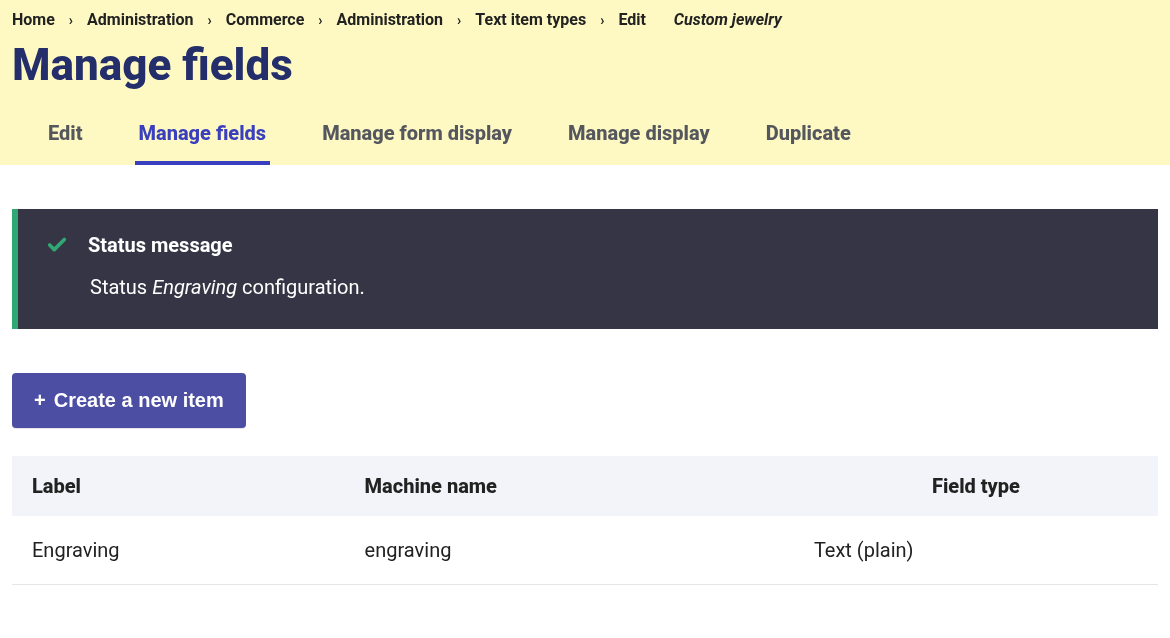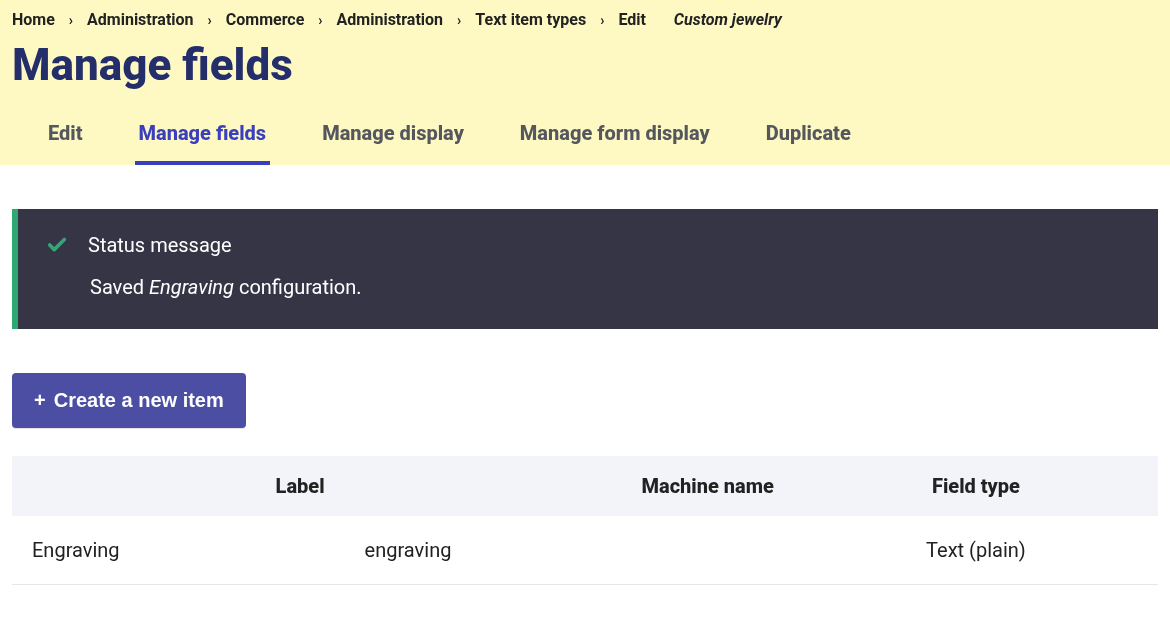--- a/index.html
+++ b/index.html
@@ -10,30 +10,30 @@
     .breadcrumb .sep { font-weight: 700; color: #222; font-size: 14px; padding: 0 4px; }
     .breadcrumb .current-em { font-style: italic; margin-left: 24px; }
     .page-title { font-size: 44px; font-weight: 800; color: #232e6b; line-height: 1.1; padding: 6px 0 18px 0; }
     .tabs { display: flex; gap: 48px; padding: 0 32px; }
     .tab { font-size: 20px; font-weight: 800; color: #55575e; padding: 14px 4px 16px 4px; cursor: pointer; border-bottom: 4px solid transparent; }
     .tab.active { color: #3a3fbf; border-bottom-color: #3a3fbf; }
     .content { padding: 0 12px; }
     .status-message { background: #363545; color: #fff; border-left: 6px solid #2fa874; margin-top: 44px; padding: 24px 28px 30px 28px; }
     .status-head { display: flex; align-items: center; gap: 20px; }
     .check-icon { color: #2fa874; display: inline-flex; }
-    .status-title { font-size: 20px; font-weight: 400; }
+    .status-title { font-size: 20px; font-weight: 700; }
     .status-body { font-size: 20px; margin-top: 18px; margin-left: 44px; }
     .status-body em { font-style: italic; }
     .create-btn { display: inline-flex; align-items: center; gap: 8px; background: #4b4ea3; color: #fff; font-size: 20px; font-weight: 800; border: none; border-radius: 4px; padding: 16px 22px; margin-top: 44px; cursor: pointer; box-shadow: 0 1px 0 rgba(0,0,0,0.1); }
     .create-btn .plus { font-weight: 800; }
     .fields-table { width: 100%; margin-top: 28px; border-collapse: collapse; }
-    .fields-table thead th { background: #f3f4f9; font-size: 20px; font-weight: 800; text-align: right; padding: 18px 20px; color: #222; }
+    .fields-table thead th { background: #f3f4f9; font-size: 20px; font-weight: 800; text-align: left; padding: 18px 20px; color: #222; }
     .fields-table thead th.right { text-align: center; }
     .fields-table tbody td { font-size: 20px; padding: 22px 20px; border-bottom: 1px solid #e6e6ea; }
-    .fields-table tbody td.right { text-align: center; }
+    .fields-table tbody td.right { text-align: left; }
   </style>
 </head>
 <body>
 
 <div class="header-region">
   <nav class="breadcrumb">
     <a>Home</a>
     <span class="sep">›</span>
     <a>Administration</a>
     <span class="sep">›</span>
@@ -46,38 +46,38 @@
     <span>
       <span>Edit </span><span class="current-em">Custom jewelry</span>
     </span>
   </nav>
 
   <h1 class="page-title">Manage fields</h1>
 
   <div class="tabs">
     <div class="tab">Edit</div>
     <div class="tab active">Manage fields</div>
+    <div class="tab">Manage form display</div>
     <div class="tab">Manage display</div>
-    <div class="tab">Manage form display</div>
     <div class="tab">Duplicate</div>
   </div>
 </div>
 
 <div class="content">
   <div class="status-message">
     <div class="status-head">
       <span class="check-icon">
         <svg width="22" height="22" viewBox="0 0 24 24" fill="none" stroke="currentColor" stroke-width="4" stroke-linecap="round" stroke-linejoin="round">
             <polyline points="20 6 9 17 4 12"></polyline>
           </svg>
       </span>
       <div class="status-title">Status message</div>
     </div>
     <div class="status-body">
-      <span>Saved </span><em>Engraving</em><span> configuration.</span>
+      <span>Status </span><em>Engraving</em><span> configuration.</span>
     </div>
   </div>
 
   <button class="create-btn">
     <span class="plus">+</span>
     <span>Create a new item</span>
   </button>
 
   <table class="fields-table">
     <thead>

